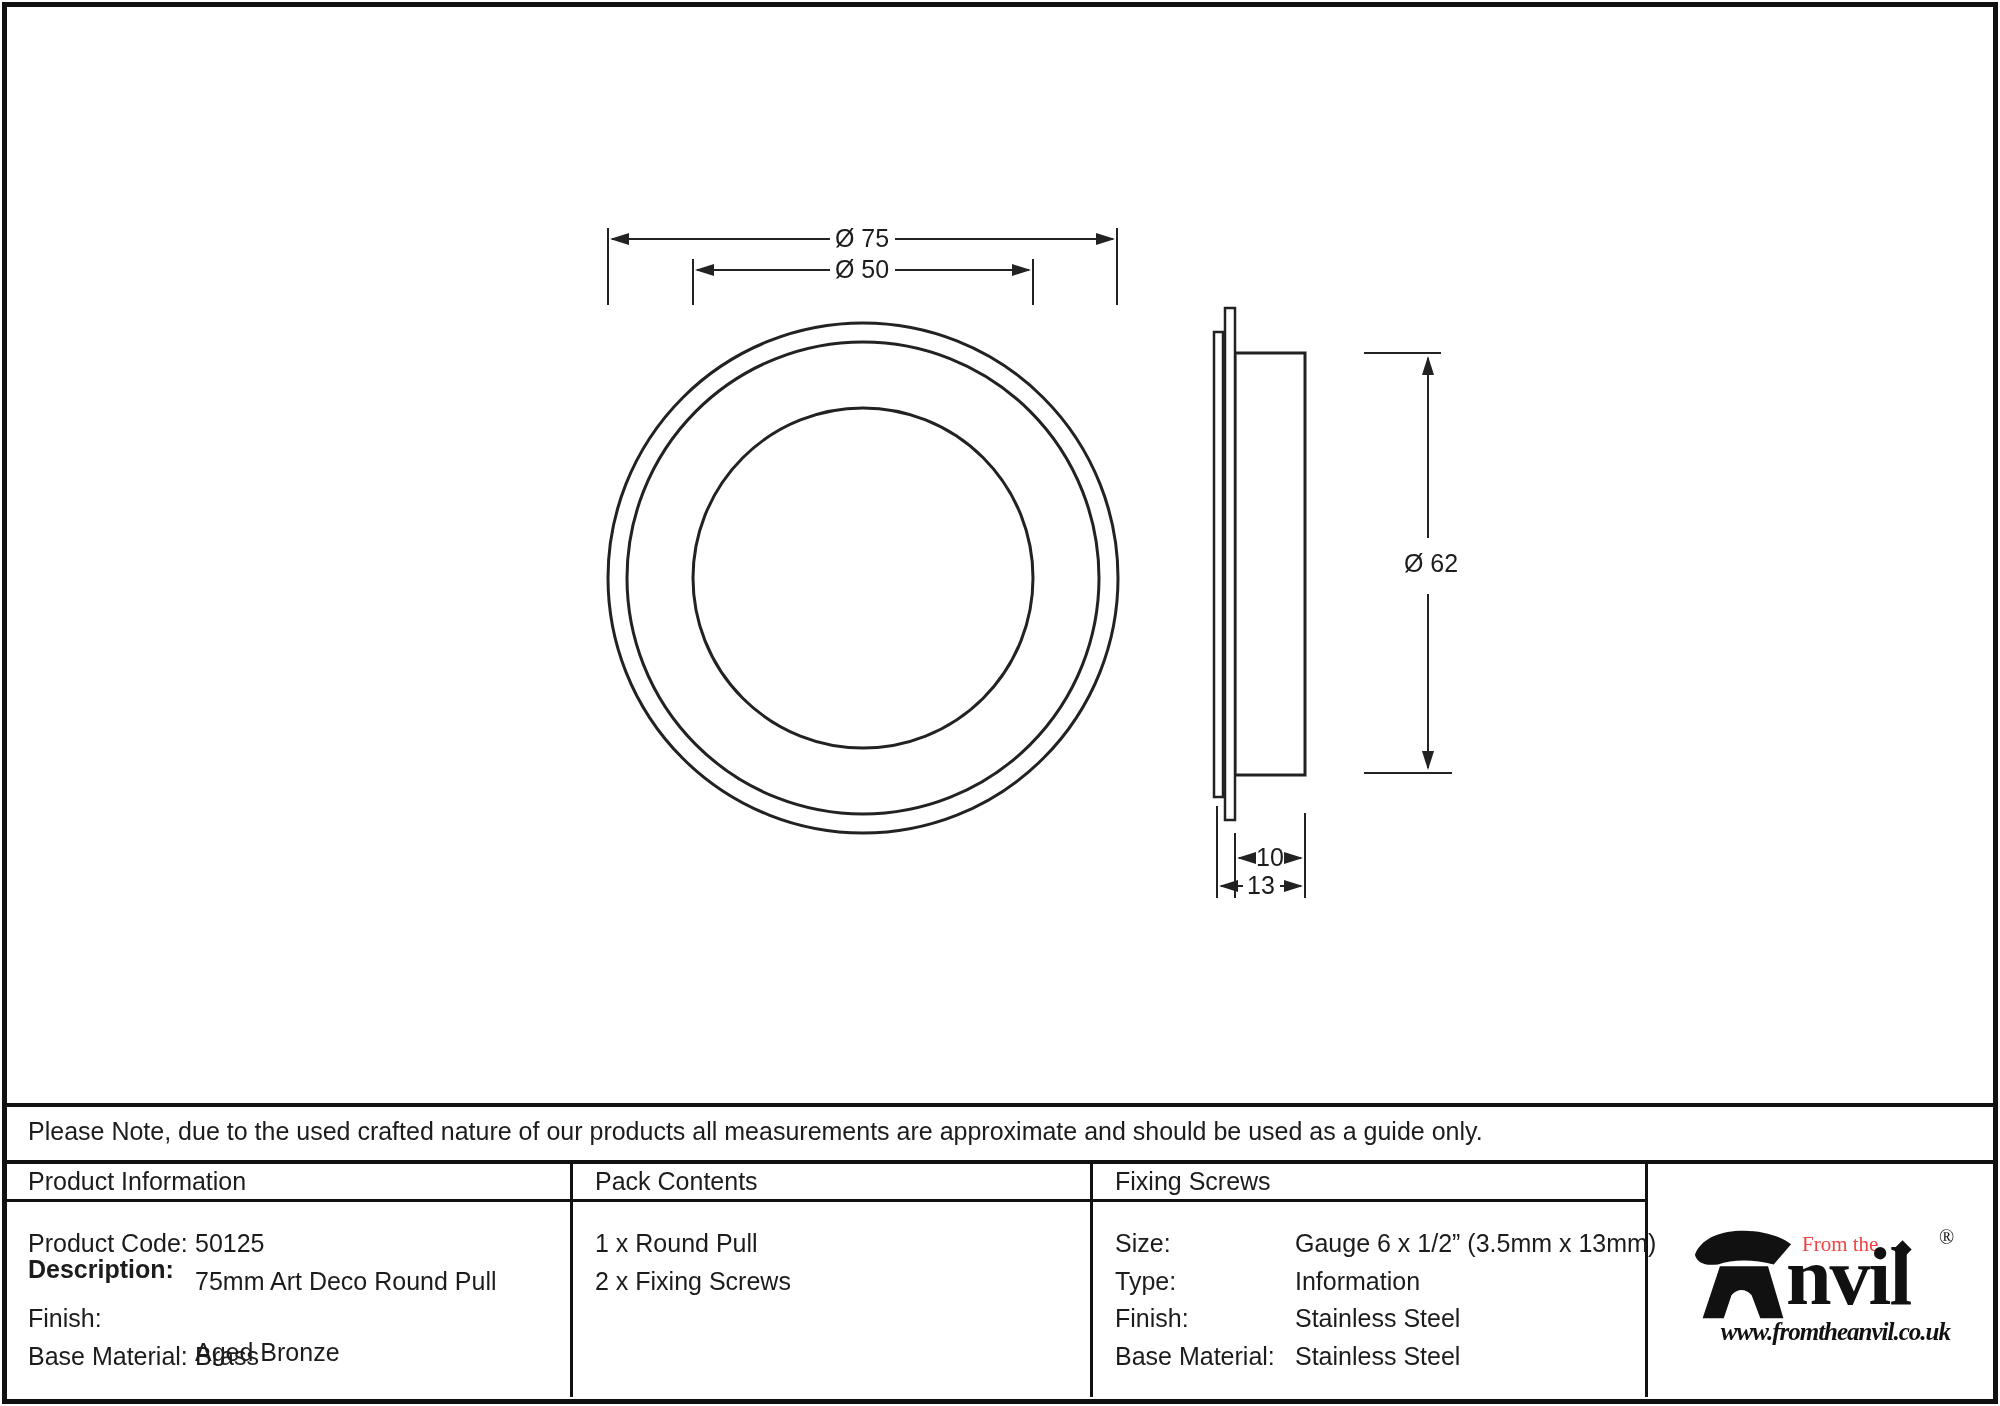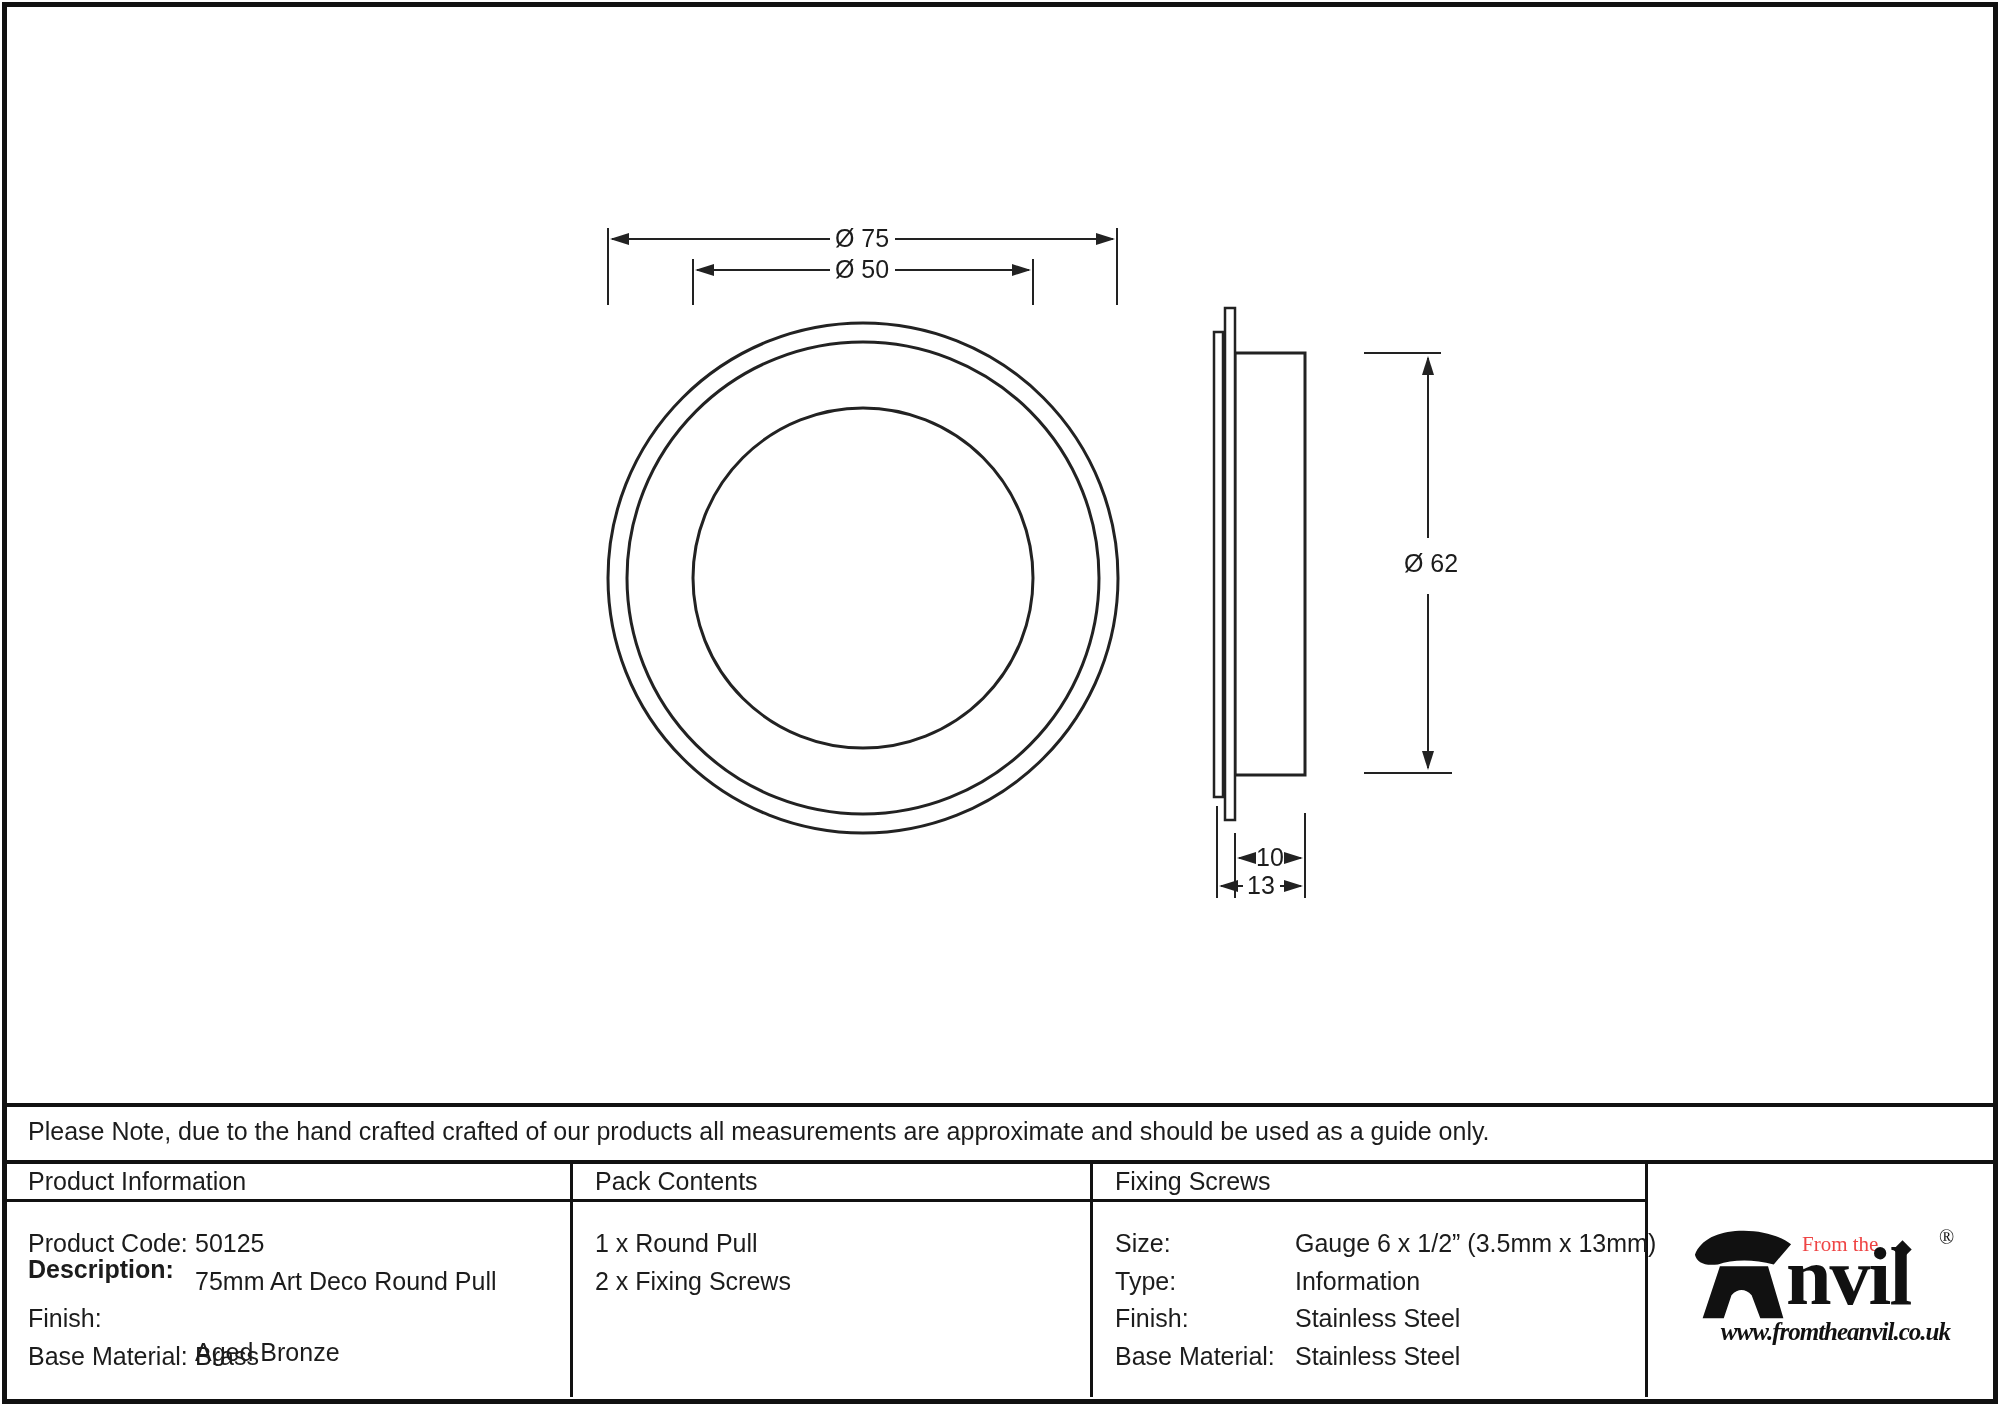--- a/index.html
+++ b/index.html
@@ -90,21 +90,21 @@
     </g>
   </svg>
 
   <div class="hline" style="left:7px; right:7px; top:1103px; height:4px;"></div>
   <div class="hline" style="left:7px; right:7px; top:1160px; height:4px;"></div>
   <div class="hline" style="left:7px; width:1641px; top:1199px; height:3px;"></div>
   <div class="vline" style="left:570px; top:1164px; height:233px; width:3px;"></div>
   <div class="vline" style="left:1090px; top:1164px; height:233px; width:3px;"></div>
   <div class="vline" style="left:1645px; top:1164px; height:233px; width:3px;"></div>
 
-  <div class="txt" style="left:28px; top:1118px;">Please Note, due to the hand crafted crafted of our products all measurements are approximate and should be used as a guide only.</div>
+  <div class="txt" style="left:28px; top:1118px;">Please Note, due to the used crafted nature of our products all measurements are approximate and should be used as a guide only.</div>
 
   <div class="txt" style="left:28px; top:1168px;">Product Information</div>
   <div class="txt" style="left:595px; top:1168px;">Pack Contents</div>
   <div class="txt" style="left:1115px; top:1168px;">Fixing Screws</div>
 
   <div>
     <div class="txt" style="left:28px;  top:1230px;">Product Code:</div>
     <div class="txt" style="left:195px; top:1230px;">50125</div>
     <div class="txt" style="left:28px;  top:1256px;font-weight:bold;">Description:</div>
     <div class="txt" style="left:195px; top:1268px;text-align:right;">75mm Art Deco Round Pull</div>

